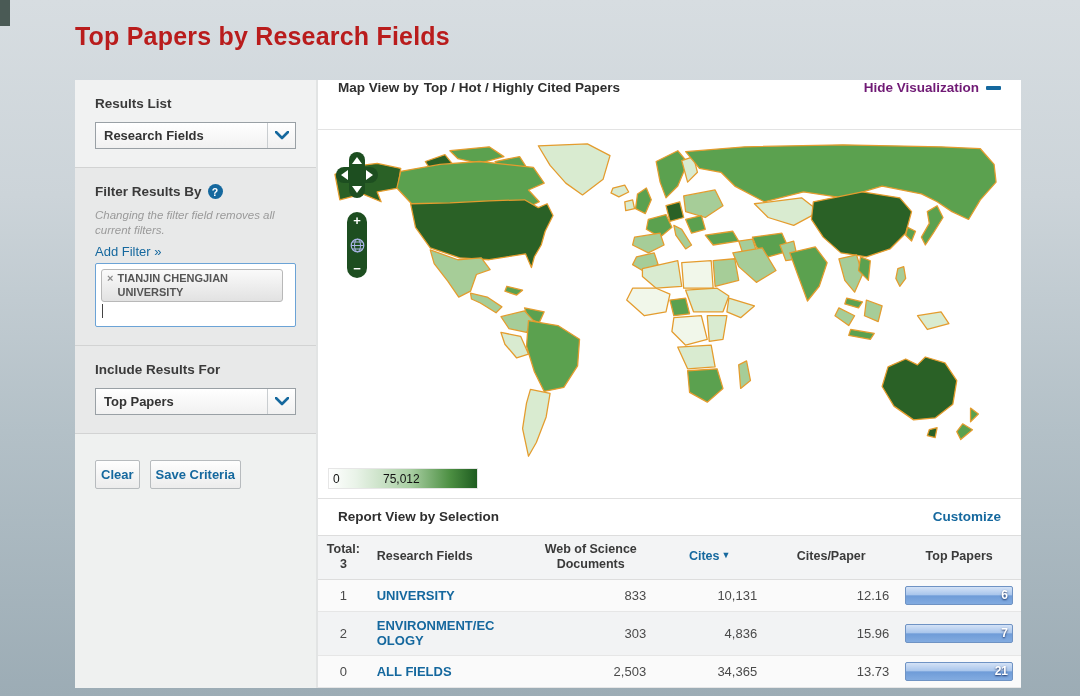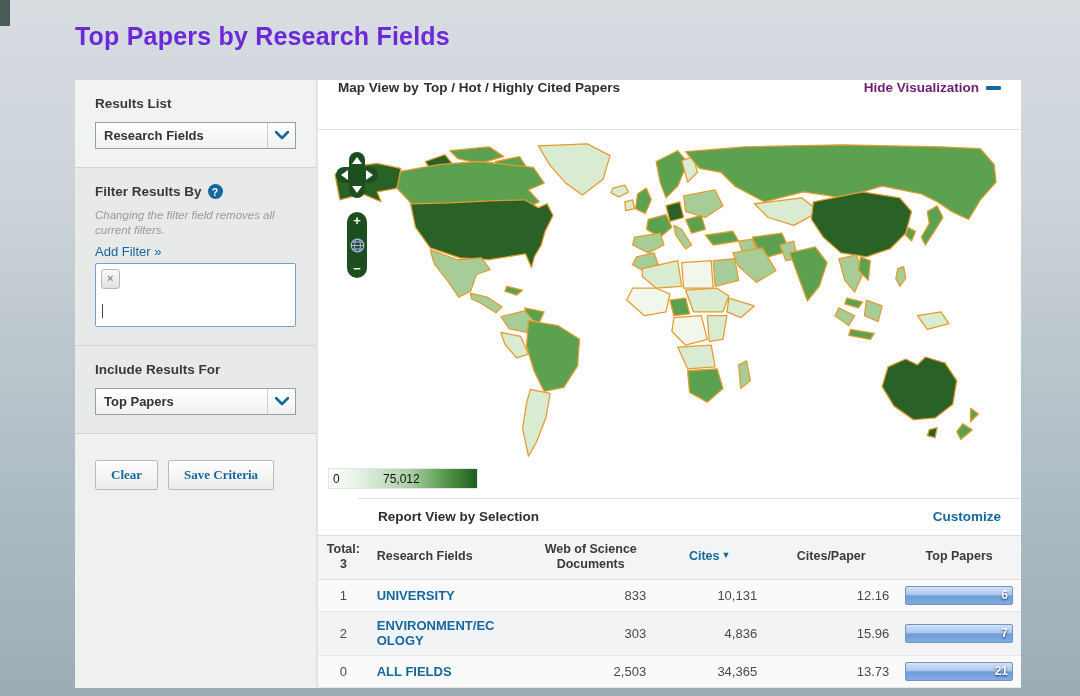--- a/index.html
+++ b/index.html
@@ -3,21 +3,21 @@
 <meta charset="utf-8">
 <style>
   * { box-sizing: border-box; }
   html,body { margin:0; padding:0; }
   body {
     width:1080px; height:696px; overflow:hidden;
     font-family:"Liberation Sans", sans-serif;
     background:linear-gradient(180deg,#d7dde1 0%,#ccd4d9 28%,#b3c0c7 62%,#9cacb5 100%);
   }
   .corner-artifact { position:absolute; left:0; top:0; width:10px; height:26px; background:#4a5a55; }
-  .page-title { margin:0; padding:22px 0 0 75px; font-size:25px; font-weight:bold; color:#6d28d9; letter-spacing:.2px; }
+  .page-title { margin:0; padding:22px 0 0 75px; font-size:25px; font-weight:bold; color:#b91c1c; letter-spacing:.2px; }
   .layout { display:flex; margin:29px 0 0 75px; width:948px; height:608px; }
 
   
   .sidebar { width:243px; background:#ededee; display:flex; flex-direction:column; border-right:2px solid #e2e4e4; }
   .side-section { padding:16px 20px 18px 20px; }
   .side-section + .side-section { border-top:1px solid #d2d3d3; }
   .sec-results { background:#f1f2f2; }
   .sec-filter, .sec-include { background:#e8e9e9; }
   .sec-buttons { background:#eff1f0; flex:1; }
   .side-label { font-size:13.5px; font-weight:bold; color:#3a3a3a; }
@@ -26,21 +26,21 @@
   .select-box { margin-top:11px; height:27px; border:1px solid #99a0a5; background:linear-gradient(180deg,#ffffff,#f1f1f1); display:flex; align-items:center; cursor:pointer; }
   .select-value { flex:1; padding-left:8px; font-size:13px; font-weight:bold; color:#333; }
   .select-caret { width:28px; align-self:stretch; border-left:1px solid #c9cdd0; display:flex; align-items:center; justify-content:center; }
   .filter-note { margin-top:9px; font-size:11.5px; font-style:italic; color:#9a9a9a; line-height:1.3; }
   .add-filter { display:inline-block; margin-top:6px; font-size:13px; font-weight:normal; color:#15689e; text-decoration:none; }
   .filter-box { margin-top:3px; background:#fff; border:1px solid #6ba3d6; border-radius:2px; min-height:64px; padding:4px 5px 14px 5px; position:relative; }
   .filter-tag { display:inline-flex; gap:4px; max-width:182px; background:linear-gradient(180deg,#fafafa,#e2e2e2); border:1px solid #b8b8b8; border-radius:3px; padding:2px 6px 2px 5px; font-size:11px; font-weight:bold; color:#555; line-height:1.25; }
   .tag-x { color:#8a8a8a; font-weight:bold; cursor:pointer; }
   .text-cursor { position:absolute; left:6px; bottom:8px; width:1px; height:14px; background:#444; }
   .btn-row { display:flex; gap:10px; padding-top:10px; }
-  .side-btn { background:linear-gradient(180deg,#fefefe,#ececec); border:1px solid #b7bbbe; border-radius:2px; color:#15689e; font-weight:bold; font-size:13px; font-family:Liberation Serif, serif; padding:6px 15px; cursor:pointer; }
+  .side-btn { background:linear-gradient(180deg,#fefefe,#ececec); border:1px solid #b7bbbe; border-radius:2px; color:#15689e; font-weight:bold; font-size:13px; font-family:Liberation Sans, sans-serif; padding:6px 5px; cursor:pointer; }
 
   
   .main { width:703px; background:#ffffff; display:flex; flex-direction:column; }
   .viz-header { height:51px; display:flex; align-items:flex-start; justify-content:space-between; padding:0 20px; border-bottom:1px solid #e3e3e3; }
   .viz-title { font-size:13.5px; color:#2f2f2f; }
   .viz-title .t1 { font-weight:bold; margin-right:5px; }
   .viz-title .t2 { font-weight:bold; }
   .hide-link { display:flex; align-items:center; gap:7px; color:#701a75; font-size:13.5px; font-weight:bold; text-decoration:none; cursor:pointer; }
   .minus-ico { width:15px; height:4px; background:#15689e; border-radius:1px; }
 
@@ -48,21 +48,21 @@
   .map-canvas { position:absolute; left:14px; top:12px; }
 
   .pan-ctl { position:absolute; left:18px; top:22px; width:42px; height:46px; }
   .zoom-ctl { position:absolute; left:29px; top:82px; width:20px; height:66px; background:#1d4e20; border-radius:10px; display:flex; flex-direction:column; align-items:center; justify-content:space-between; padding:3px 0; }
   .zoom-ctl .zc { color:#fff; font-weight:bold; font-size:13px; line-height:12px; cursor:pointer; }
 
   .legend { position:absolute; left:10px; bottom:9px; width:150px; height:21px; background:linear-gradient(90deg,#ffffff 0%,#e9f3e8 18%,#a9cfa3 55%,#4c8f42 82%,#1e5c20 100%); border:1px solid #e6e6e6; }
   .legend-min { position:absolute; left:4px; top:3px; font-size:12px; color:#111; }
   .legend-max { position:absolute; left:54px; top:3px; font-size:12px; color:#111; }
 
-  .report-header { height:37px; border-top:1px solid #e0e0e0; display:flex; align-items:center; justify-content:space-between; padding:0 20px;margin-left:40px; }
+  .report-header { height:37px; border-top:1px solid #e0e0e0; display:flex; align-items:center; justify-content:space-between; padding:0 20px; }
   .report-title { font-size:13.5px; font-weight:bold; color:#2f2f2f; }
   .customize-link { font-size:13.5px; font-weight:bold; color:#15689e; text-decoration:none; cursor:pointer; }
 
   table.report { width:100%; border-collapse:collapse; table-layout:fixed; font-size:13px; }
   table.report thead tr { background:#f3f4f5;padding-left:12px; }
   table.report th { font-size:12.5px; font-weight:bold; color:#3a3a3a; padding:6px 8px; border-top:1px solid #dddddd; border-bottom:1px solid #dddddd; line-height:1.25; }
   th.col-rank { width:48px; text-align:center; }
   th.col-field { width:150px; text-align:left; }
   th.col-docs { width:120px; text-align:center; }
   th.col-cites { width:105px; text-align:center; }
@@ -104,20 +104,21 @@
     <div class="side-section sec-filter">
       <div class="heading-row">
         <span class="side-label">Filter Results By</span>
         <span class="help-badge">?</span>
       </div>
       <div class="filter-note">Changing the filter field removes all current filters.</div>
       <a class="add-filter">Add Filter »</a>
       <div class="filter-box">
         <span class="filter-tag">
           <span class="tag-x">×</span>
+          <span>TIANJIN CHENGJIAN UNIVERSITY</span>
         </span>
         <span class="text-cursor"></span>
       </div>
     </div>
 
     <div class="side-section sec-include">
       <div class="side-label">Include Results For</div>
       <div class="select-box">
         <span class="select-value">Top Papers</span>
         <span class="select-caret">

